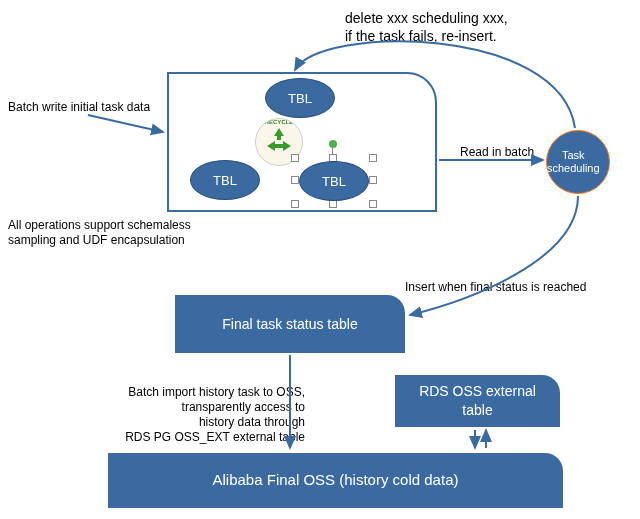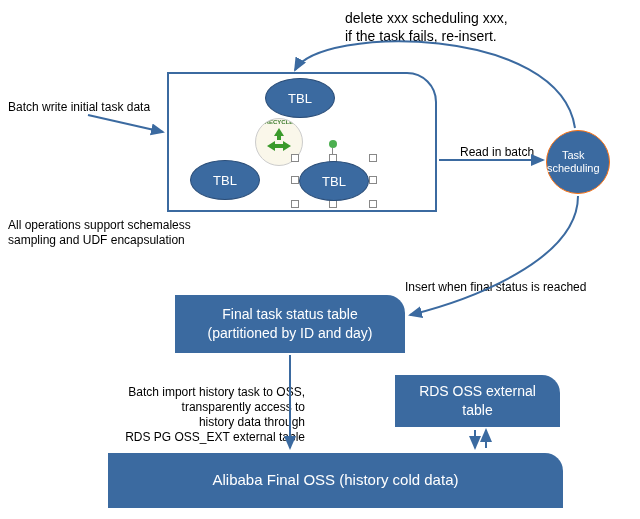--- a/index.html
+++ b/index.html
@@ -202,21 +202,20 @@
 <div class="task-sched">
   <div>
     <span>Task</span><br>
     <span>scheduling</span>
   </div>
 </div>
 
 <div class="block final-status">
   <div>
     <span>Final task status table</span><br>
-    <span>(partitioned by ID and day)</span>
   </div>
 </div>
 <div class="block rds-oss">
   <div>
     <span>RDS OSS external</span><br>
     <span>table</span>
   </div>
 </div>
 <div class="block alibaba-oss">
   <span>Alibaba Final OSS (history cold data)</span>

